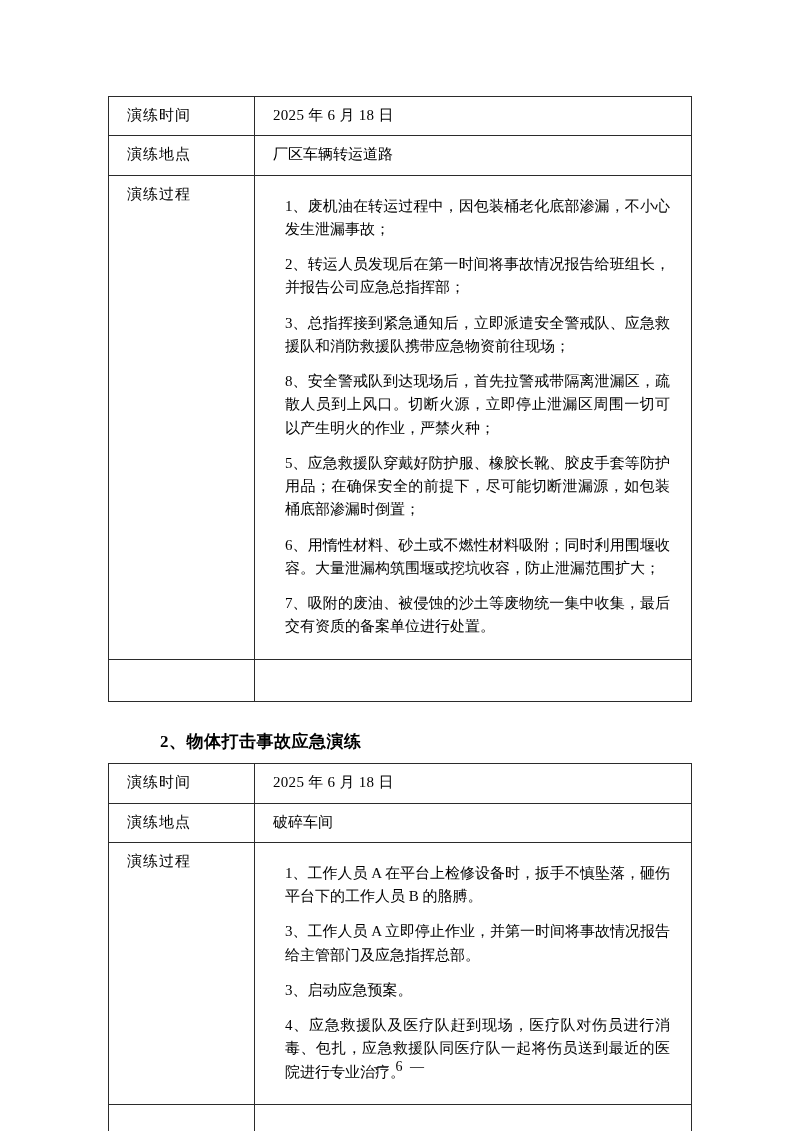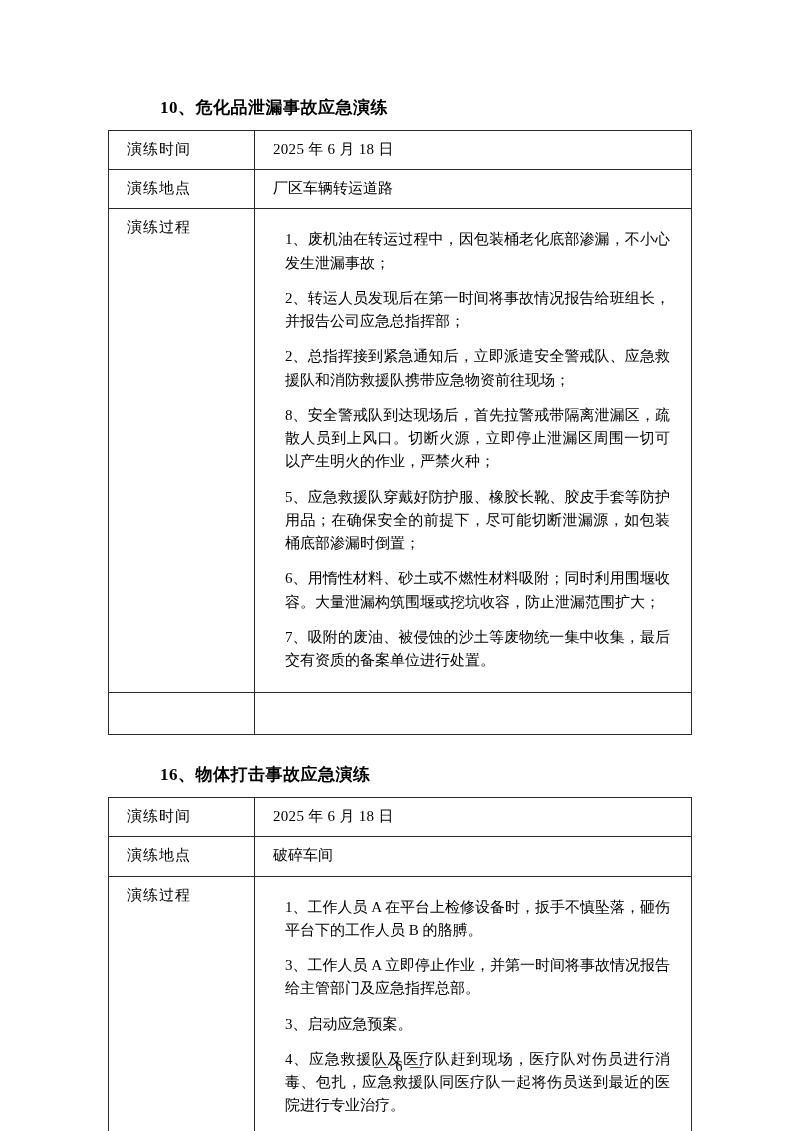--- a/index.html
+++ b/index.html
@@ -80,55 +80,54 @@
     font-family: "Liberation Serif", "DejaVu Serif", serif;
     letter-spacing: 2px;
   }
 </style>
 </head>
 <body>
 
 <div class="page">
 
   <div class="section">
-    <div class="section-title">10、危化品泄漏事故应急演练</div>
     <table class="drill">
       <tbody>
           <tr>
         <td class="label">演练时间</td>
         <td class="value date">2025 年 6 月 18 日</td>
       </tr>
       <tr>
         <td class="label">演练地点</td>
         <td class="value">厂区车辆转运道路</td>
       </tr>
       <tr>
         <td class="label">演练过程</td>
         <td class="proc">
           <p>1、废机油在转运过程中，因包装桶老化底部渗漏，不小心发生泄漏事故；</p>
           <p>2、转运人员发现后在第一时间将事故情况报告给班组长，并报告公司应急总指挥部；</p>
-          <p>2、总指挥接到紧急通知后，立即派遣安全警戒队、应急救援队和消防救援队携带应急物资前往现场；</p>
+          <p>3、总指挥接到紧急通知后，立即派遣安全警戒队、应急救援队和消防救援队携带应急物资前往现场；</p>
           <p>8、安全警戒队到达现场后，首先拉警戒带隔离泄漏区，疏散人员到上风口。切断火源，立即停止泄漏区周围一切可以产生明火的作业，严禁火种；</p>
           <p>5、应急救援队穿戴好防护服、橡胶长靴、胶皮手套等防护用品；在确保安全的前提下，尽可能切断泄漏源，如包装桶底部渗漏时倒置；</p>
           <p>6、用惰性材料、砂土或不燃性材料吸附；同时利用围堰收容。大量泄漏构筑围堰或挖坑收容，防止泄漏范围扩大；</p>
           <p>7、吸附的废油、被侵蚀的沙土等废物统一集中收集，最后交有资质的备案单位进行处置。</p>
         </td>
       </tr>
       <tr class="spacer-row">
         <td></td>
         <td></td>
       </tr>
     </tbody>
       </table>
   </div>
 
   <div class="gap"></div>
 
   <div class="section">
-    <div class="section-title">16、物体打击事故应急演练</div>
+    <div class="section-title">2、物体打击事故应急演练</div>
     <table class="drill">
       <tbody>
           <tr>
         <td class="label">演练时间</td>
         <td class="value date">2025 年 6 月 18 日</td>
       </tr>
       <tr>
         <td class="label">演练地点</td>
         <td class="value">破碎车间</td>
       </tr>

